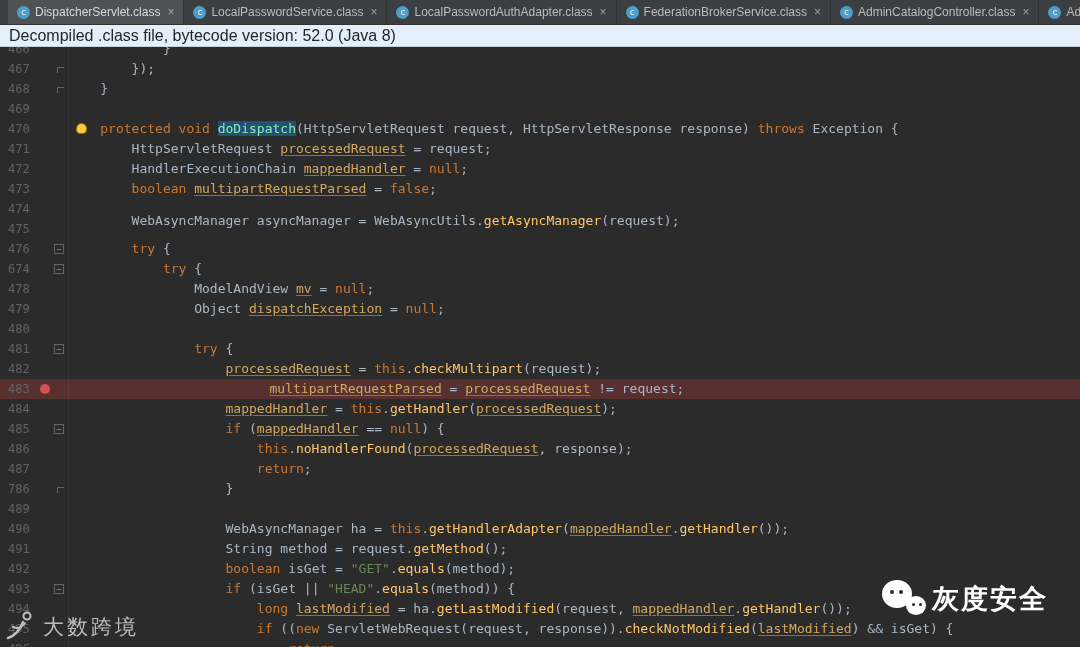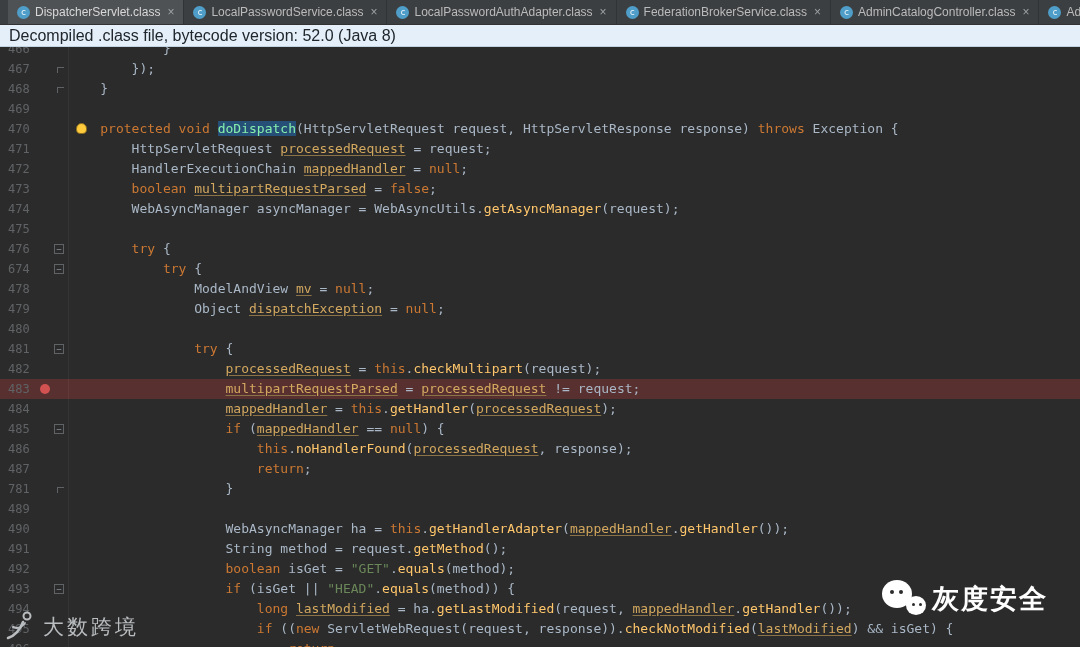--- a/index.html
+++ b/index.html
@@ -32,21 +32,21 @@
     border-bottom:1px solid #c2d4e2;
   }
 
   
   .editor {
     position:relative; height:600px; overflow:hidden; background:#2b2b2b;
     font-family:"DejaVu Sans Mono", monospace; font-size:13px;
   }
   .code-lines { margin-top:-8px; }
   .line { position:relative; display:flex; height:20px; line-height:20px; }
-  .line.bp-line { background:#593030; }
+  .line.bp-line { background:#593030;gap:44px; }
 
   .gutter {
     position:relative; flex:0 0 69px; width:69px; color:#606366;
     border-right:1px solid rgba(255,255,255,0.05);
   }
   .lnum { display:inline-block; padding-left:8px; font-size:12px; color:#606366; }
   .bp-dot {
     position:absolute; left:40px; top:5px; width:10px; height:10px;
     border-radius:50%; background:#d25252;
   }
@@ -168,21 +168,21 @@
       <div class="line">
         <div class="gutter"><span class="lnum">472</span></div>
         <div class="code" style="padding-left: 8ch;"><span class="t-d">HandlerExecutionChain </span><span class="t-v">mappedHandler</span><span class="t-d"> = </span><span class="t-k">null</span><span class="t-d">;</span></div>
       </div>
       <div class="line">
         <div class="gutter"><span class="lnum">473</span></div>
         <div class="code" style="padding-left: 8ch;"><span class="t-k">boolean</span><span class="t-d"> </span><span class="t-v">multipartRequestParsed</span><span class="t-d"> = </span><span class="t-k">false</span><span class="t-d">;</span></div>
       </div>
       <div class="line">
         <div class="gutter"><span class="lnum">474</span></div>
-        <div class="code" style="padding-left: 8ch;"><span class="t-d">WebAsyncManager asyncManager = WebAsyncUtils.</span><span class="t-m">getAsyncManager</span><span class="t-d">(request);</span></div>
+        <div class="code" style="padding-left: 8ch; margin-top: 12px;"><span class="t-d">WebAsyncManager asyncManager = WebAsyncUtils.</span><span class="t-m">getAsyncManager</span><span class="t-d">(request);</span></div>
       </div>
       <div class="line">
         <div class="gutter"><span class="lnum">475</span></div>
         <div class="code" style="padding-left: 0ch;"></div>
       </div>
       <div class="line">
         <div class="gutter"><span class="lnum">476</span><span class="fold-start">−</span></div>
         <div class="code" style="padding-left: 8ch;"><span class="t-k">try</span><span class="t-d"> {</span></div>
       </div>
       <div class="line">
@@ -223,21 +223,21 @@
       </div>
       <div class="line">
         <div class="gutter"><span class="lnum">486</span></div>
         <div class="code" style="padding-left: 24ch;"><span class="t-k">this</span><span class="t-d">.</span><span class="t-m">noHandlerFound</span><span class="t-d">(</span><span class="t-v">processedRequest</span><span class="t-d">, response);</span></div>
       </div>
       <div class="line">
         <div class="gutter"><span class="lnum">487</span></div>
         <div class="code" style="padding-left: 24ch; text-align: center;"><span class="t-k">return</span><span class="t-d">;</span></div>
       </div>
       <div class="line">
-        <div class="gutter"><span class="lnum">781</span><span class="fold-end"></span></div>
+        <div class="gutter"><span class="lnum">786</span><span class="fold-end"></span></div>
         <div class="code" style="padding-left: 20ch;"><span class="t-d">}</span></div>
       </div>
       <div class="line">
         <div class="gutter"><span class="lnum">489</span></div>
         <div class="code" style="padding-left: 0ch;"></div>
       </div>
       <div class="line">
         <div class="gutter"><span class="lnum">490</span></div>
         <div class="code" style="padding-left: 20ch;"><span class="t-d">WebAsyncManager ha = </span><span class="t-k">this</span><span class="t-d">.</span><span class="t-m">getHandlerAdapter</span><span class="t-d">(</span><span class="t-v">mappedHandler</span><span class="t-d">.</span><span class="t-m">getHandler</span><span class="t-d">());</span></div>
       </div>

